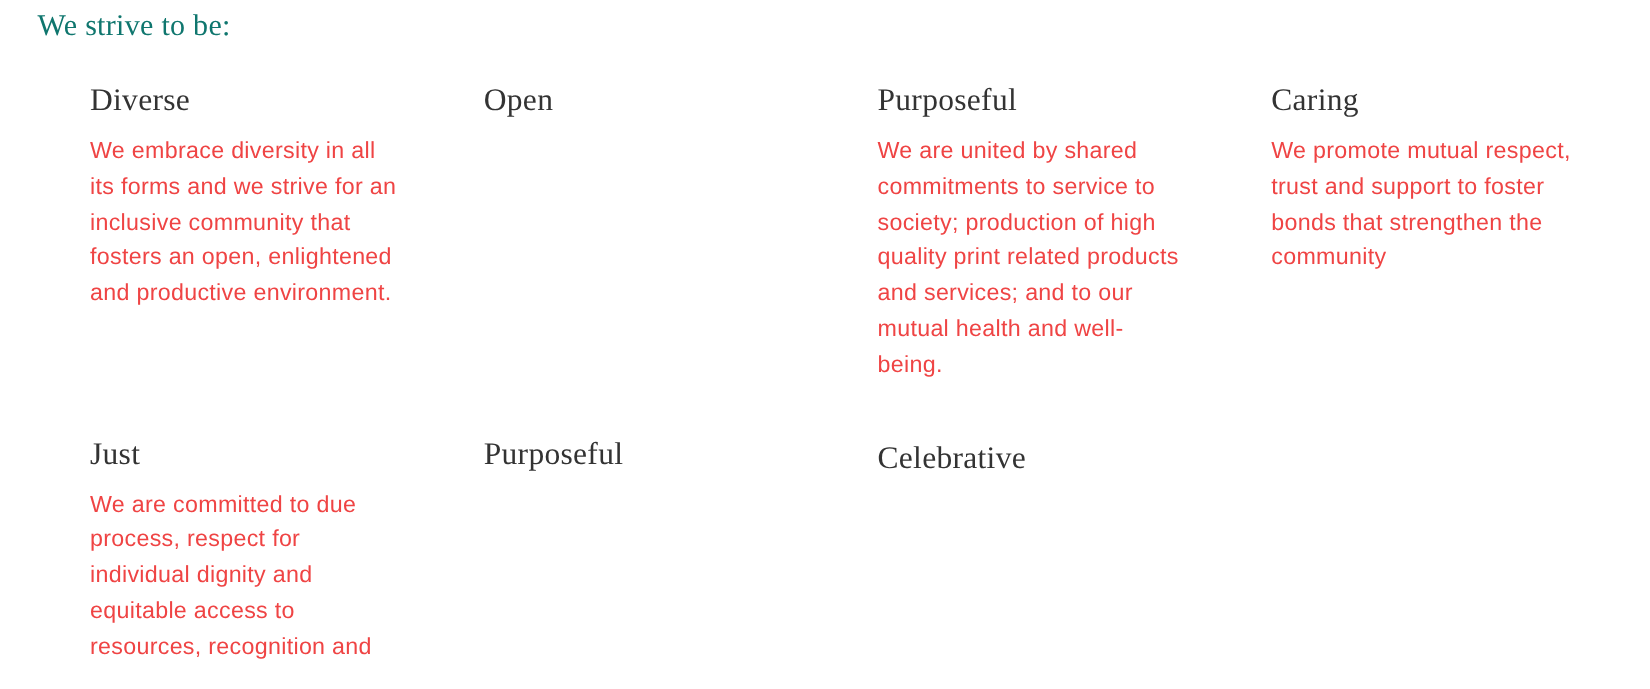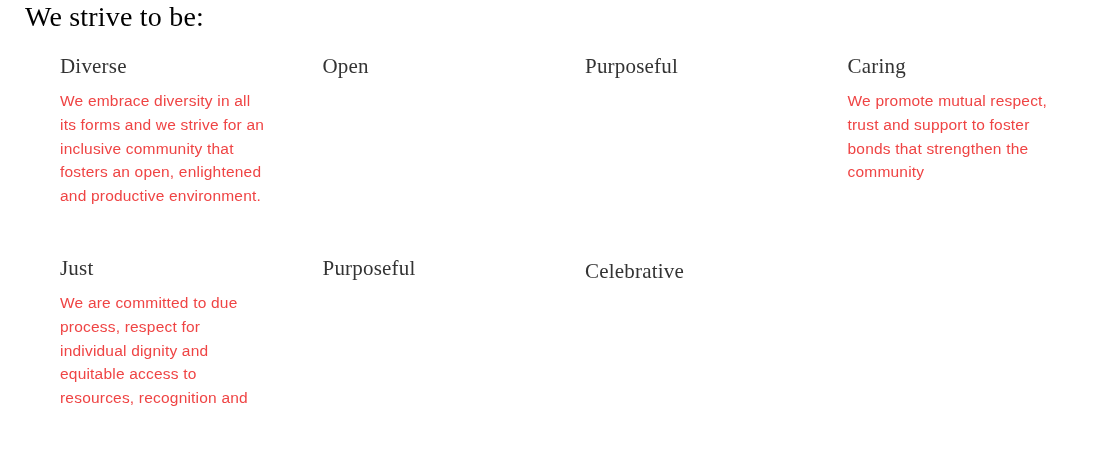--- a/index.html
+++ b/index.html
@@ -7,31 +7,31 @@
     padding: 0;
   }
   body {
     width: 1100px;
     height: 459px;
     overflow: hidden;
     background: #ffffff;
   }
   .page-title {
     font-family: "Liberation Serif", "DejaVu Serif", serif;
-    font-size: 28px;
+    font-size: 20px;
     line-height: 28px;
     font-weight: 500;
-    color: #000000;
+    color: #0f766e;
     margin: 3px 0 0 25px;
     letter-spacing: 0.2px;
   }
   .values-grid {
     display: grid;
     grid-template-columns: repeat(4, 262.5px);
-    row-gap: 48px;
+    row-gap: 34px;
     margin: 23px 0 0 60px;
   }
   .value-card {
     min-width: 0;
   }
   .value-card.offset-down {
     padding-top: 3px;
   }
   .value-heading {
     font-family: "Liberation Serif", "DejaVu Serif", serif;
@@ -69,20 +69,27 @@
 fosters an open, enlightened
 and productive environment.</p>
   </section>
 
   <section class="value-card">
     <h2 class="value-heading">Open</h2>
   </section>
 
   <section class="value-card">
     <h2 class="value-heading">Purposeful</h2>
+    <p class="value-text">We are united by shared
+commitments to service to
+society; production of  high
+quality print related products
+and services; and to our
+mutual health and well-
+being.</p>
   </section>
 
   <section class="value-card">
     <h2 class="value-heading">Caring</h2>
     <p class="value-text">We promote mutual respect,
 trust and support to foster
 bonds that strengthen the
 community</p>
   </section>
 

